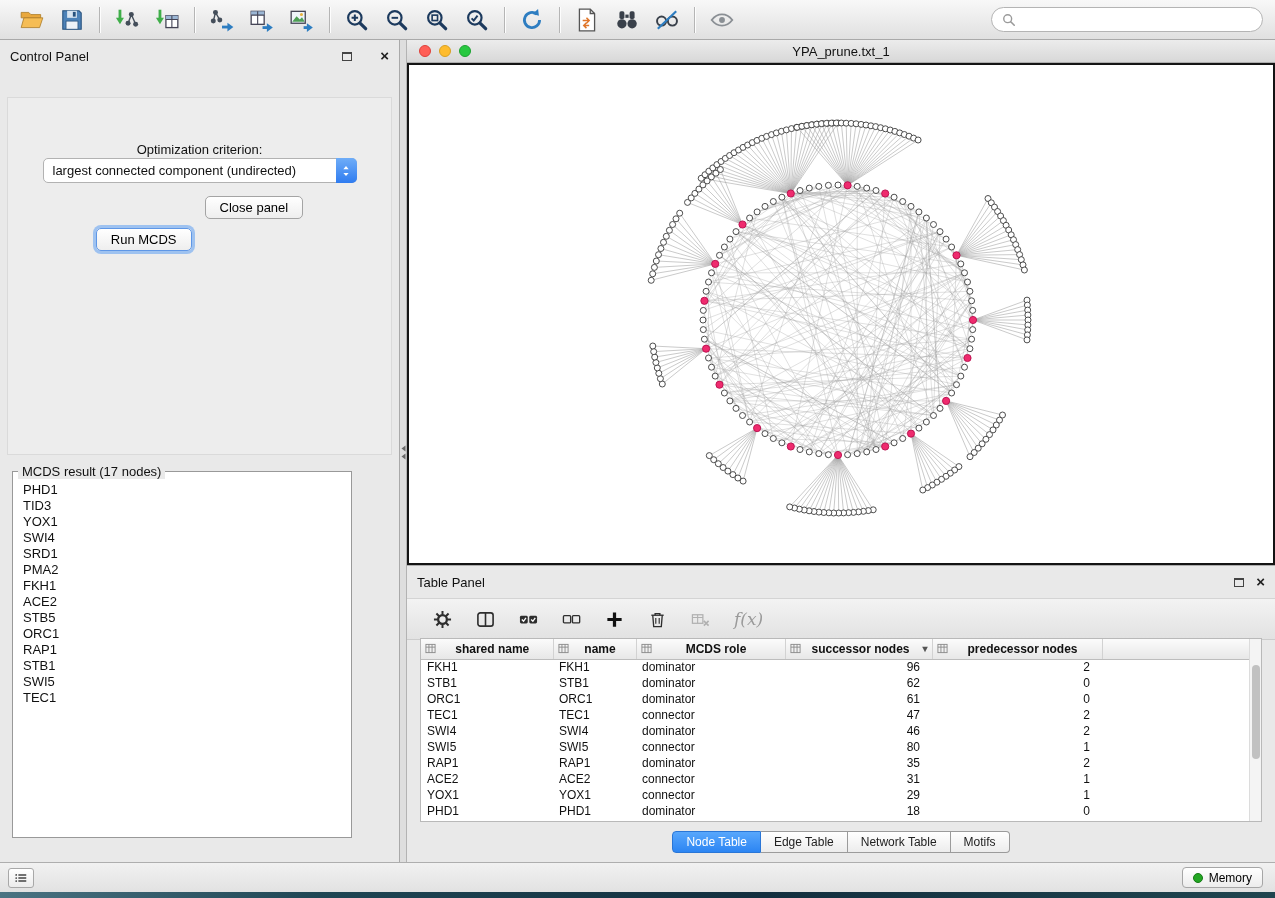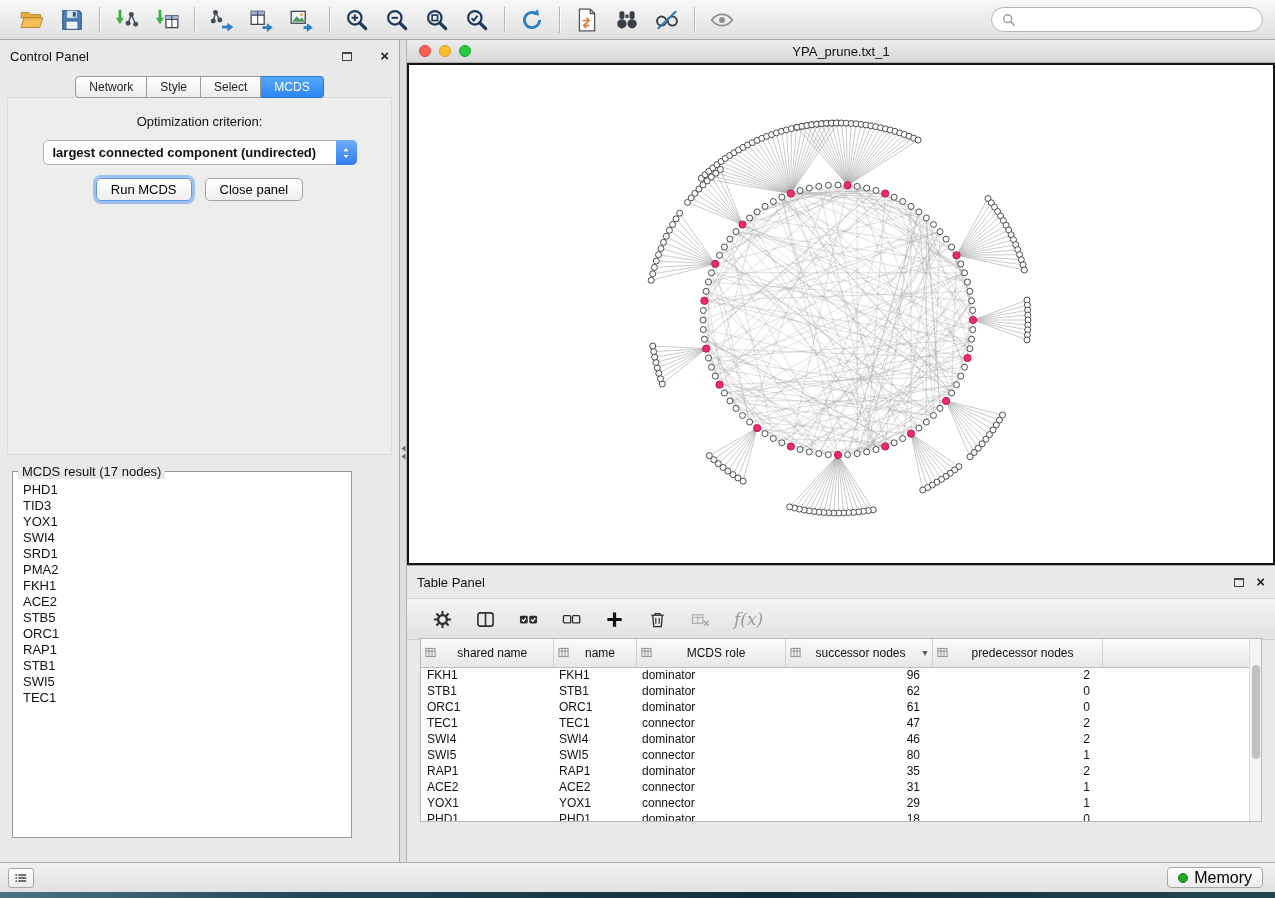--- a/index.html
+++ b/index.html
@@ -22,27 +22,27 @@
   .spacer{flex:1;}
   .mini-float{width:10px;height:9px;border:1px solid #444;border-top-width:2px;margin-left:12px;display:inline-block;}
   .mini-close{margin-left:12px;font-size:15px;font-weight:bold;color:#222;line-height:10px;}
   .tab-content{position:absolute;left:7px;right:7px;top:57px;height:358px;background:#ededed;border:1px solid #dadada;}
   .seg-tabs{display:flex;justify-content:center;}
   .control-panel .seg-tabs{margin-top:4px;position:relative;z-index:2;}
   .seg-tab{font-size:12px;padding:3px 13px;border:1px solid #9b9b9b;border-left:none;background:linear-gradient(#ffffff,#ececec);color:#222;cursor:default;white-space:nowrap;}
   .seg-tab:first-child{border-left:1px solid #9b9b9b;border-radius:4px 0 0 4px;}
   .seg-tab:last-child{border-radius:0 4px 4px 0;}
   .seg-tab.active{background:linear-gradient(#58a7fc,#2c85f3);color:#fff;border-color:#2a76d6;}
-  .opt-label{text-align:center;margin-top:16px;font-size:13px;}
-  .dropdown{margin:11px auto 0;width:314px;height:25px;background:#fff;border:1px solid #b2b2b2;border-radius:5px;display:flex;align-items:center;font-size:13px;position:relative;padding-left:9px;font-weight:bold;}
+  .opt-label{text-align:center;margin-top:44px;font-size:13px;}
+  .dropdown{margin:1px auto 0;width:314px;height:25px;background:#fff;border:1px solid #b2b2b2;border-radius:5px;display:flex;align-items:center;font-size:13px;position:relative;padding-left:9px;}
   .dd-btn{position:absolute;right:-1px;top:-1px;width:21px;height:25px;border-radius:0 5px 5px 0;background:linear-gradient(#6fadf8,#2f7cf0);display:flex;align-items:center;justify-content:center;}
   .dd-btn svg{width:12px;height:18px;display:block;}
   .btn-row{display:flex;justify-content:center;gap:13px;margin-top:13px;}
   .mac-btn{height:23px;padding:0 14px;font-size:13px;border:1px solid #a4a4a4;border-radius:5px;background:linear-gradient(#ffffff,#eeeeee);font-family:"Liberation Sans",sans-serif;cursor:default;}
-  .mac-btn.focused{box-shadow:0 0 0 3px rgba(105,165,242,.6);border-color:#5f97e6;}
+  .mac-btn.focused{box-shadow:0 0 0 3px rgba(105,165,242,.6);border-color:#5f97e6;margin-top:32px;}
   .result-box{position:absolute;left:12px;width:340px;top:424px;height:374px;background:#fff;border:1px solid #999;margin:0;padding:0;}
   .result-box legend{font-size:13px;margin-left:5px;padding:0 4px;background:#e9e9e9;}
   .result-list{padding:3px 0 0 10px;overflow:hidden;height:calc(100% - 8px);}
   .result-item{font-size:13px;line-height:16px;}
 
   
   .splitter{position:absolute;left:400px;top:40px;width:7px;height:822px;background:#dedede;border-right:1px solid #b3b3b3;}
   .splitter .arrows{position:absolute;left:0;top:404px;}
 
   
@@ -58,36 +58,36 @@
 
   
   .table-panel{position:absolute;left:407px;top:565px;width:868px;height:297px;background:#e9e9e9;border-top:1px solid #adadad;}
   .tp-header{height:24px;display:flex;align-items:center;padding:16px 10px;font-size:13px;}
   .tp-toolbar{height:42px;display:flex;align-items:center;gap:24px;padding-left:26px;background:linear-gradient(#f3f3f3,#e2e2e2);border-top:1px solid #d4d4d4;border-bottom:1px solid #cccccc;}
   .tp-tool{background:none;border:none;padding:0;display:flex;align-items:center;cursor:default;}
   .tp-tool .icn svg{width:19px;height:19px;display:block;}
   .fx{font-family:"DejaVu Serif",serif;font-style:italic;color:#9a9a9a;font-size:17px;}
   .table-wrap{position:absolute;left:13px;right:13px;top:72px;bottom:40px;background:#fff;border:1px solid #b9b9b9;overflow:hidden;}
   table{border-collapse:collapse;width:100%;table-layout:fixed;}
-  th{height:28px;background:linear-gradient(#fbfbfb,#e7e7e7);border-right:1px solid #d2d2d2;border-bottom:1px solid #bdbdbd;font-size:12px;font-weight:normal;padding:0 4px;cursor:default;}
+  th{height:20px;background:linear-gradient(#fbfbfb,#e7e7e7);border-right:1px solid #d2d2d2;border-bottom:1px solid #bdbdbd;font-size:12px;font-weight:bold;padding:0 4px;cursor:default;}
   .th-inner{display:flex;align-items:center;}
   .th-inner .icn svg{width:11px;height:11px;display:block;}
   .th-label{flex:1;text-align:center;white-space:nowrap;overflow:hidden;}
   .hdr-caret{color:#555;font-size:10px;margin-left:2px;}
   td{font-size:12px;height:16px;padding:0 6px;white-space:nowrap;overflow:hidden;}
   td.num{text-align:right;padding-right:12px;}
   .vscroll{position:absolute;right:0;top:0;bottom:0;width:12px;background:#f4f4f4;border-left:1px solid #dcdcdc;}
   .vthumb{position:absolute;left:1.5px;top:26px;width:8px;height:94px;border-radius:4px;background:#c1c1c1;}
   .tp-tabs-row{position:absolute;bottom:9px;left:0;right:0;display:flex;justify-content:center;}
 
   
   .status-bar{position:absolute;left:0;top:862px;width:100%;height:30px;background:linear-gradient(#f1f1f1,#e2e2e2);border-top:1px solid #aeaeae;}
   .status-left-btn{position:absolute;left:8px;top:5px;width:26px;height:20px;border:1px solid #a8a8a8;border-radius:3px;background:linear-gradient(#fff,#ececec);display:flex;align-items:center;justify-content:center;padding:0;}
   .status-left-btn .icn svg{width:14px;height:14px;display:block;}
-  .memory-btn{position:absolute;right:12px;top:4px;height:21px;border:1px solid #a6a6a6;border-radius:4px;background:linear-gradient(#ffffff,#ececec);display:flex;align-items:center;gap:6px;padding:0 10px;font-size:16px;font-family:"Liberation Sans",sans-serif;}
+  .memory-btn{position:absolute;right:12px;top:4px;height:21px;border:1px solid #a6a6a6;border-radius:4px;background:linear-gradient(#ffffff,#ececec);display:flex;align-items:center;gap:6px;padding:0 10px;font-size:12px;font-family:"Liberation Sans",sans-serif;}
   .mem-dot{width:10px;height:10px;border-radius:50%;background:#23a623;border:1px solid #167a16;}
   .desktop{position:absolute;left:0;top:892px;width:100%;height:6px;background:linear-gradient(90deg,#4a7382,#1f4654 25%,#132f3f 60%,#20454f);}
 </style>
 </head>
 <body>
 
 <div class="app">
 
   <div class="toolbar">
     <div class="tb-items">
@@ -266,26 +266,20 @@
     </div>
   </div>
 
   <div class="control-panel">
     <div class="panel-header">
       <span>Control Panel</span>
       <span class="spacer"></span>
       <span class="mini-float"></span>
       <span class="mini-close">×</span>
     </div>
-    <div class="seg-tabs">
-        <div class="seg-tab">Network</div>
-        <div class="seg-tab">Style</div>
-        <div class="seg-tab">Select</div>
-        <div class="seg-tab active">MCDS</div>
-      </div>
     <div class="tab-content">
       <div class="opt-label">Optimization criterion:</div>
       <div class="dropdown">
         <span>largest connected component (undirected)</span>
         <span class="dd-btn">
           <svg viewBox="0 0 16 24">
               <path d="M4.5 9.5L8 5.2l3.5 4.3z" fill="#fff"></path>
               <path d="M4.5 14.5L8 18.8l3.5-4.3z" fill="#fff"></path>
             </svg>
         </span>
@@ -1209,20 +1203,28 @@
               <td class="num">18</td>
               <td class="num">0</td>
               <td></td>
             </tr>
           </tbody>
       </table>
       <div class="vscroll">
         <div class="vthumb"></div>
       </div>
     </div>
+    <div class="tp-tabs-row">
+      <div class="seg-tabs">
+          <div class="seg-tab active">Node Table</div>
+          <div class="seg-tab">Edge Table</div>
+          <div class="seg-tab">Network Table</div>
+          <div class="seg-tab">Motifs</div>
+        </div>
+    </div>
   </div>
 
   <div class="status-bar">
     <button class="status-left-btn">
       <span class="icn">
           <svg viewBox="0 0 16 16">
             <path d="M5 4.5h9M5 8h9M5 11.5h9" stroke="#444" stroke-width="1.6"></path>
             <circle cx="2.5" cy="4.5" r="1" fill="#444"></circle>
             <circle cx="2.5" cy="8" r="1" fill="#444"></circle>
             <circle cx="2.5" cy="11.5" r="1" fill="#444"></circle>

